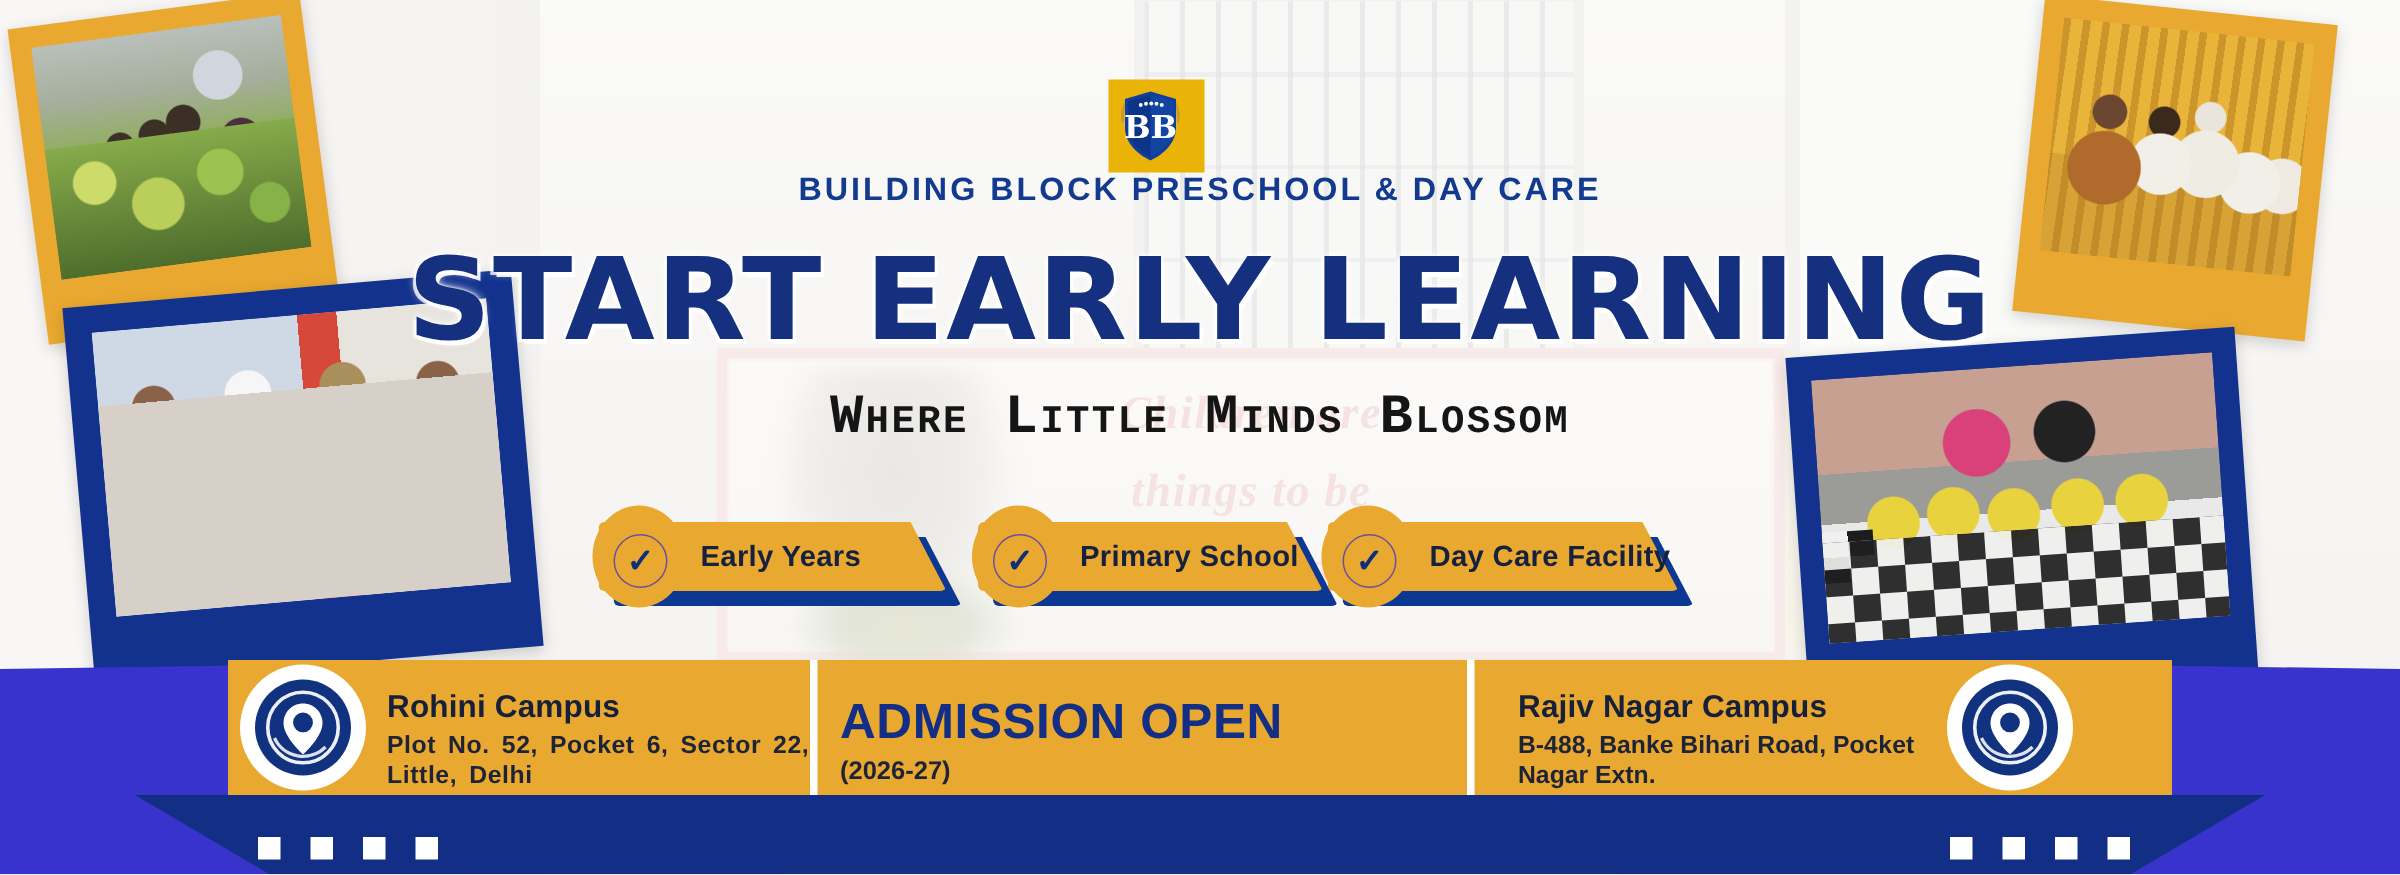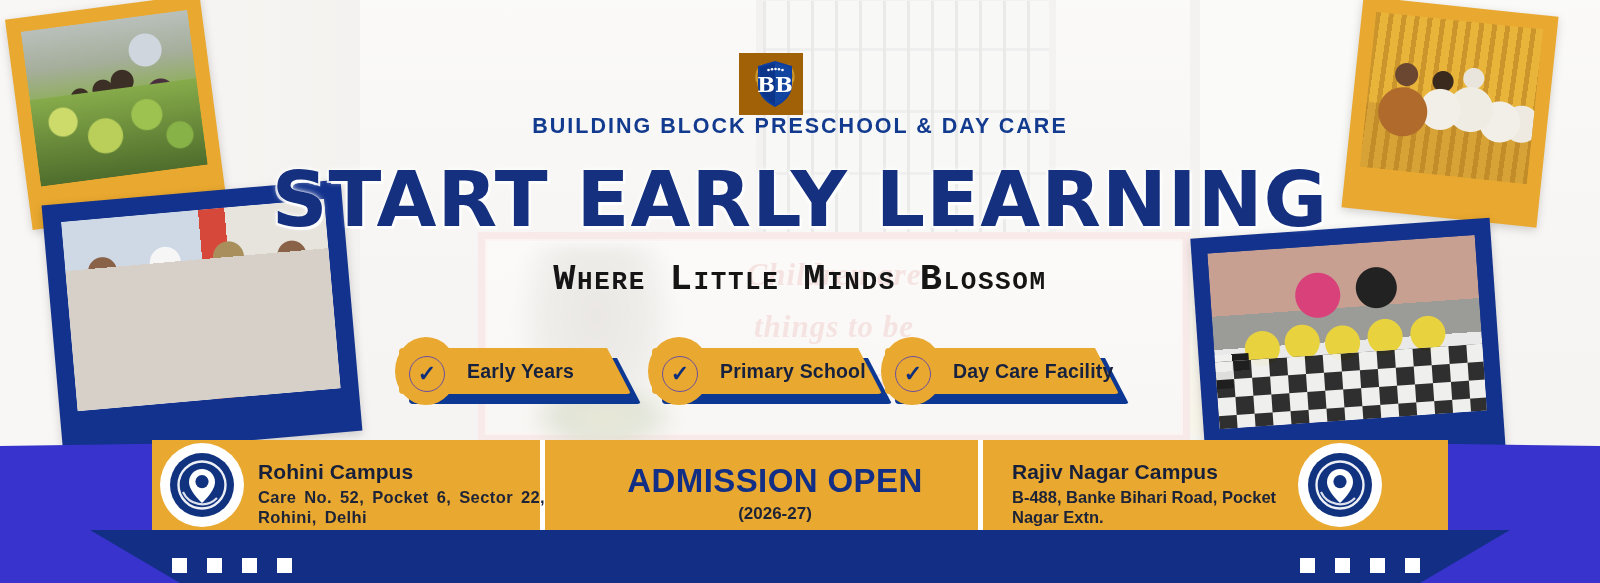--- a/index.html
+++ b/index.html
@@ -60,21 +60,21 @@
   }
   .bg-yellowpanel {
      position:absolute; left:1146px; top:236px; width:120px; height:200px;
      background:linear-gradient(180deg,#fbf6e2,#f6efd8); filter:blur(3px); opacity:.8;
   }
   .bg-haze { position:absolute; inset:0; background:rgba(250,249,248,.52); }
 
   
   .logo-tile {
     position:absolute; left:739px; top:53px; width:64px; height:62px;
-    background:#a16207; display:flex; align-items:center; justify-content:flex-end;
+    background:#eab308; display:flex; align-items:center; justify-content:flex-start;
   }
   .logo-tile svg { display:block; }
 
   .brandline {
     position:absolute; left:0; right:0; top:114px; text-align:center;
     color:#123a8f; font-size:21.5px; font-weight:bold; letter-spacing:2.0px;
   }
 
   
   .headline {
@@ -258,21 +258,21 @@
   .pin-badge.right { left:1298px; }
 
   .campus { position:absolute; top:20px; color:#1b2336; }
   .campus .cname { font-size:21px; font-weight:bold; color:#17203a; letter-spacing:.1px; }
   .campus .caddr { font-size:16.5px; font-weight:bold; color:#1d2438; line-height:20px; margin-top:3px; }
   .campus.c-left  { left:258px; width:300px; }
   .campus.c-left .caddr { letter-spacing:.4px; word-spacing:3px; }
   .campus.c-right { left:1012px; width:300px; }
 
   .admission {
-    position:absolute; left:560px; top:22px; width:430px; text-align:center;
+    position:absolute; left:560px; top:22px; width:430px; text-align:left;
   }
   .admission .atitle { font-size:33px; font-weight:bold; color:#122f85; letter-spacing:.4px; }
   .admission .ayear  { font-size:17px; font-weight:bold; color:#1d2438; margin-top:4px; }
 
   .dots { position:absolute; bottom:10px; display:flex; gap:20px; z-index:4; }
   .dots span { width:15px; height:15px; background:#ffffff; display:block; }
   .dots.dl { left:172px; }
   .dots.dr { left:1300px; }
 </style>
 </head>
@@ -406,21 +406,21 @@
         <circle cx="33" cy="33" r="32" fill="#11327f"></circle>
         <circle cx="33" cy="33" r="23.5" fill="none" stroke="#ffffff" stroke-width="2.4" opacity=".92"></circle>
         <path d="M14 40 A21 21 0 0 0 48 46" fill="none" stroke="#ffffff" stroke-width="2.2" opacity=".85"></path>
         <path d="M33 17 C25.8 17 20 22.8 20 30 C20 39.5 33 51 33 51 C33 51 46 39.5 46 30 C46 22.8 40.2 17 33 17 Z" fill="#ffffff"></path>
         <circle cx="33" cy="29.6" r="6.6" fill="#11327f"></circle>
       </svg>
     </div>
 
     <div class="campus c-left">
       <div class="cname">Rohini Campus</div>
-      <div class="caddr">Care No. 52, Pocket 6, Sector 22, Rohini, Delhi</div>
+      <div class="caddr">Plot No. 52, Pocket 6, Sector 22, Little, Delhi</div>
     </div>
 
     <div class="admission">
       <div class="atitle">ADMISSION OPEN</div>
       <div class="ayear">(2026-27)</div>
     </div>
 
     <div class="campus c-right">
       <div class="cname">Rajiv Nagar Campus</div>
       <div class="caddr">B-488, Banke Bihari Road, Pocket Nagar Extn.</div>

